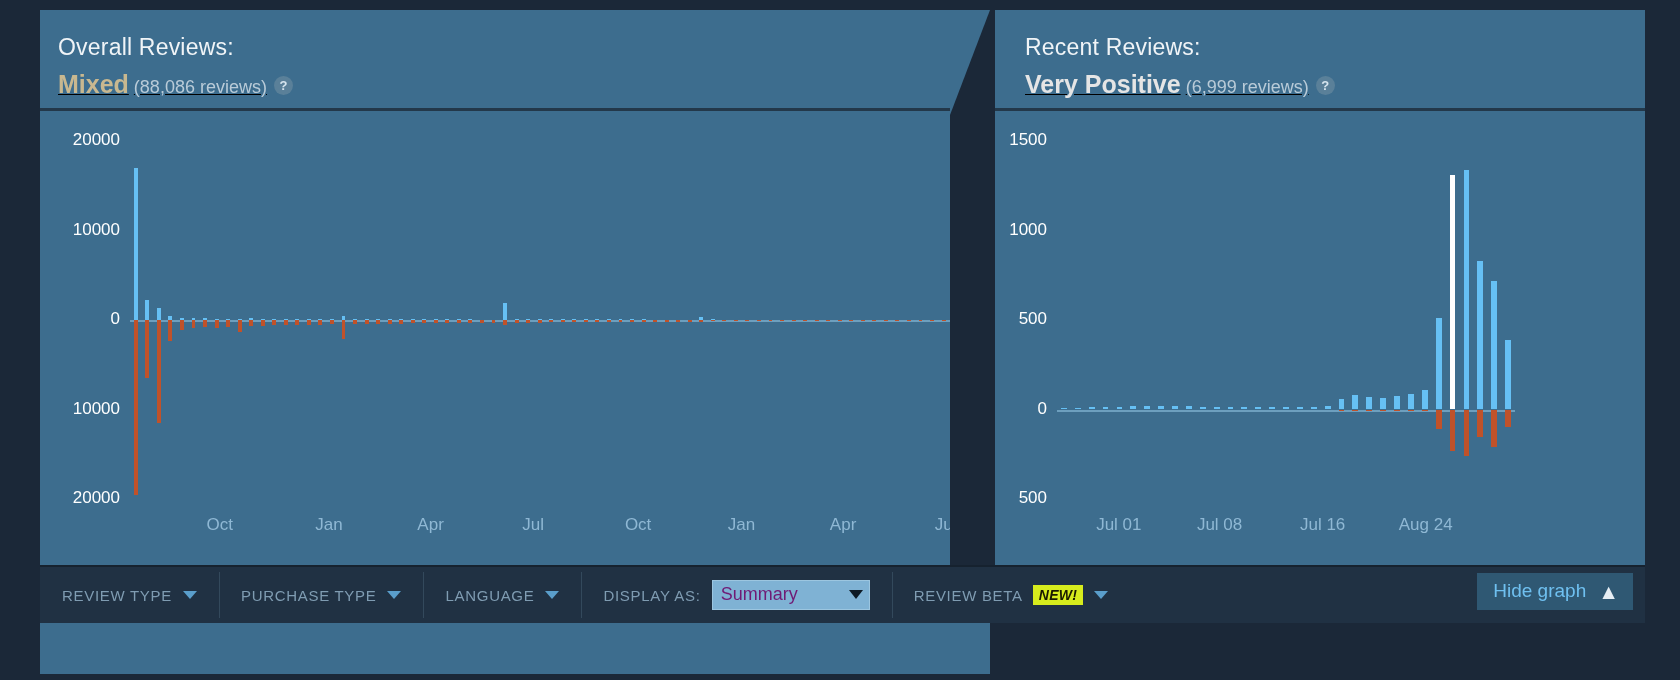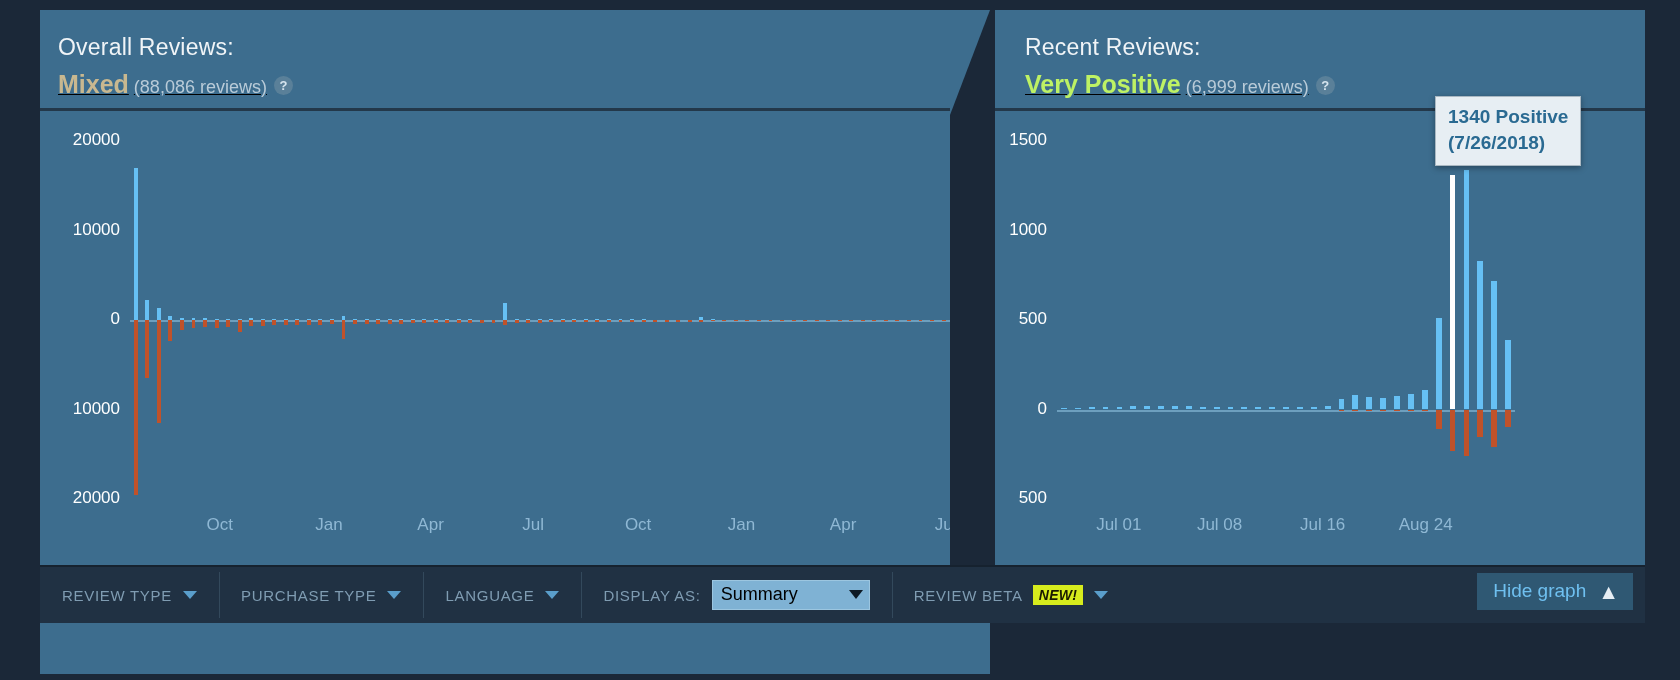--- a/index.html
+++ b/index.html
@@ -45,21 +45,21 @@
     margin-top: 6px;
     line-height: 32px;
     white-space: nowrap;
     text-decoration: underline;
   }
   .verdict {
     font-size: 25px;
     font-weight: bold;
   }
   .verdict.mixed { color: #c8b890; }
-  .verdict.positive { color: #bef264; text-align: right; }
+  .verdict.positive { color: #e5e5e5; text-align: right; }
   .review-count {
     font-size: 18px;
     color: #b9cbd8;
     margin-left: 5px;
   }
   .help-icon {
     display: inline-block;
     width: 19px; height: 19px;
     border-radius: 50%;
     background: #5a8099;
@@ -193,21 +193,21 @@
   #display-as {
     display: flex;
     align-items: center;
     gap: 11px;
   }
   .select-box {
     display: flex;
     align-items: center;
     justify-content: space-between;
     background: #7fb2d4;
-    color: #000000;
+    color: #701a75;
     font-size: 18px;
     padding: 3px 6px 4px 8px;
     width: 158px;
     border: 1px solid #9cc6e0;
     letter-spacing: 0;
   }
   .select-caret {
     width: 0; height: 0;
     border-left: 7px solid transparent;
     border-right: 7px solid transparent;
@@ -491,24 +491,20 @@
         <div class="bar neg" style="left: 496.267px; width: 5.82909px; top: 296.5px; height: 37.59px; bottom: auto;"></div>
         <div class="bar pos" style="left: 510.146px; width: 5.82909px; top: 226.69px; height: 69.81px; bottom: auto;"></div>
         <div class="bar neg" style="left: 510.146px; width: 5.82909px; top: 296.5px; height: 17.005px; bottom: auto;"></div>
         <div class="xlabel" style="left: 78.83px; width: 90px; top: 402px;">Jul 01</div>
         <div class="xlabel" style="left: 179.59px; width: 90px; top: 402px;">Jul 08</div>
         <div class="xlabel" style="left: 282.64px; width: 90px; top: 402px;">Jul 16</div>
         <div class="xlabel" style="left: 385.69px; width: 90px; top: 402px;">Aug 24</div>
       </div>
   </div>
 
-  <div id="tooltip">
-    <div>1340 Positive</div>
-    <div>(7/26/2018)</div>
-  </div>
 
   <div id="toolbar">
     <div class="tb-item">
       <span>REVIEW TYPE</span>
       <span class="caret"></span>
     </div>
     <div class="tb-item">
       <span>PURCHASE TYPE</span>
       <span class="caret"></span>
     </div>

